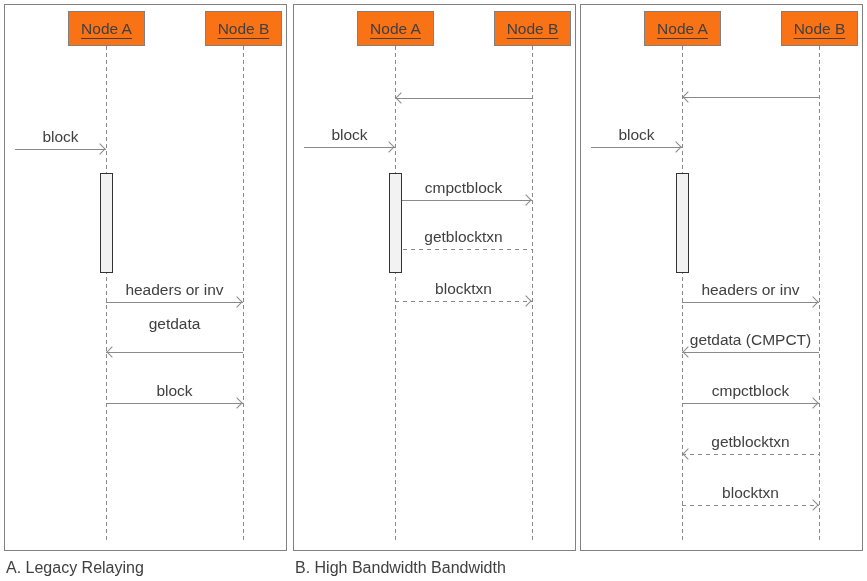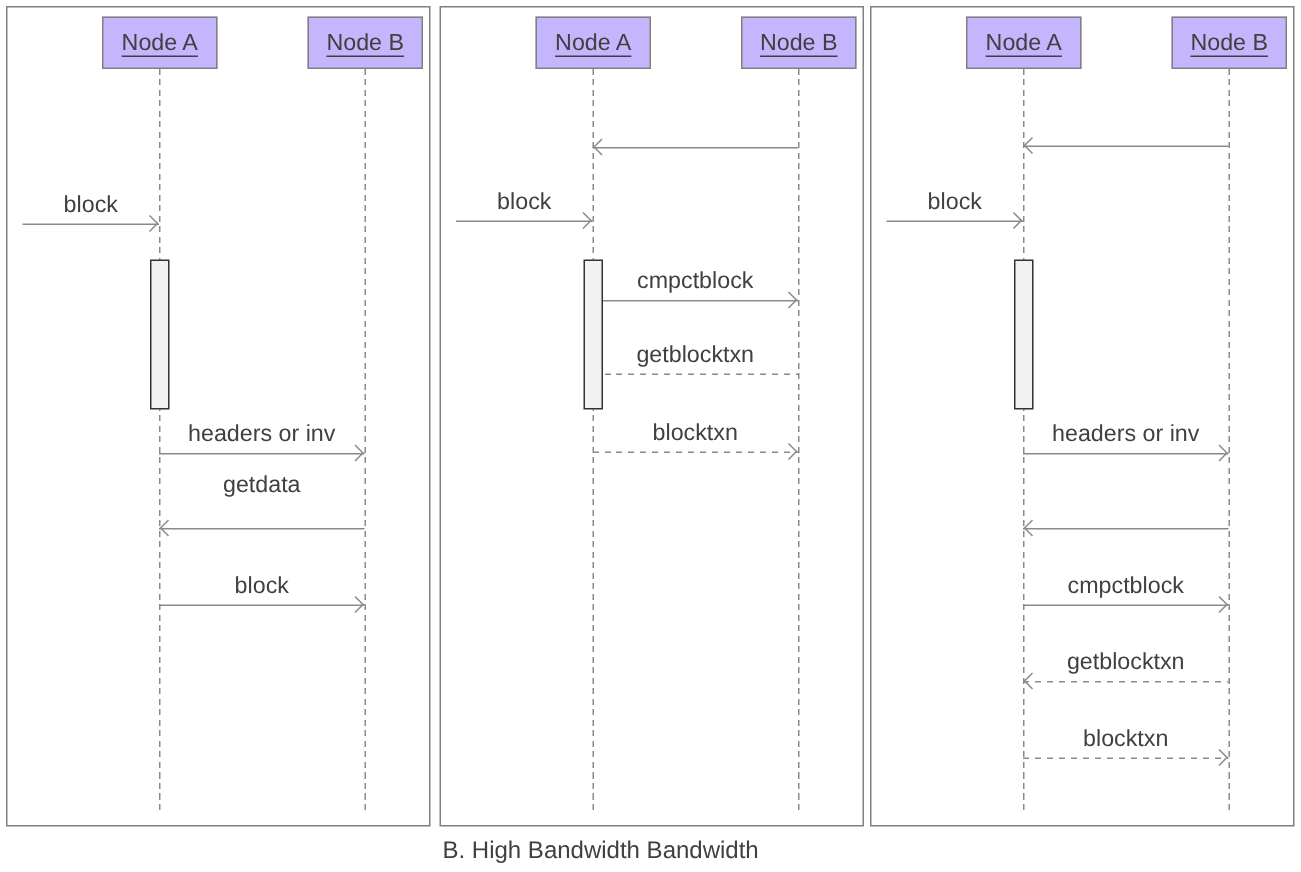--- a/index.html
+++ b/index.html
@@ -19,21 +19,21 @@
     height: 547px;
     border: 1px solid var(--border-c, #808080);
     background: #ffffff;
     box-sizing: border-box;
   }
   .node-box {
     position: absolute;
     width: 77px;
     height: 35px;
     border: 1px solid var(--border-c, #808080);
-    background: #c4b5fd;
+    background: #f97316;
     display: flex;
     align-items: center;
     justify-content: center;
     font-size: 15.5px;
     text-decoration: underline;
     text-underline-offset: 4px;
     box-sizing: border-box;
     white-space: nowrap;
   }
   .lifeline {
@@ -102,20 +102,21 @@
       <div class="msg-line" style="left: 101px; width: 137px; top: 297px;"></div>
       <div class="chev right" style="left: 228px; top: 293px;"></div>
       <div class="msg-label" style="left: 101px; width: 137px; top: 308px;">getdata</div>
       <div class="msg-line" style="left: 101px; width: 137px; top: 347px;"></div>
       <div class="chev left" style="left: 103px; top: 343px;"></div>
       <div class="msg-label" style="left: 101px; width: 137px; top: 375px;">block</div>
       <div class="msg-line" style="left: 101px; width: 137px; top: 398px;"></div>
       <div class="chev right" style="left: 228px; top: 394px;"></div>
       <div class="activation" style="left: 95px; top: 168px;"></div>
     </div>
+    <div class="caption" style="left: 6px; top: 559px;">A. Legacy Relaying</div>
     <div class="panel" style="left: 293px;">
       <div class="node-box" style="left: 63px; top: 6px;">Node A</div>
       <div class="lifeline" style="left: 101px;"></div>
       <div class="node-box" style="left: 200px; top: 6px;">Node B</div>
       <div class="lifeline" style="left: 238px;"></div>
       <div class="msg-line" style="left: 101px; width: 137px; top: 93px;"></div>
       <div class="chev left" style="left: 103px; top: 89px;"></div>
       <div class="msg-label" style="left: 10px; width: 91px; top: 119px;">block</div>
       <div class="msg-line" style="left: 10px; width: 91px; top: 142px;"></div>
       <div class="chev right" style="left: 91px; top: 138px;"></div>
@@ -137,20 +138,21 @@
       <div class="node-box" style="left: 200px; top: 6px;">Node B</div>
       <div class="lifeline" style="left: 238px;"></div>
       <div class="msg-line" style="left: 101px; width: 137px; top: 92px;"></div>
       <div class="chev left" style="left: 103px; top: 88px;"></div>
       <div class="msg-label" style="left: 10px; width: 91px; top: 119px;">block</div>
       <div class="msg-line" style="left: 10px; width: 91px; top: 142px;"></div>
       <div class="chev right" style="left: 91px; top: 138px;"></div>
       <div class="msg-label" style="left: 101px; width: 137px; top: 274px;">headers or inv</div>
       <div class="msg-line" style="left: 101px; width: 137px; top: 297px;"></div>
       <div class="chev right" style="left: 228px; top: 293px;"></div>
+      <div class="msg-label" style="left: 101px; width: 137px; top: 324px;">getdata (CMPCT)</div>
       <div class="msg-line" style="left: 101px; width: 137px; top: 347px;"></div>
       <div class="chev left" style="left: 103px; top: 343px;"></div>
       <div class="msg-label" style="left: 101px; width: 137px; top: 375px;">cmpctblock</div>
       <div class="msg-line" style="left: 101px; width: 137px; top: 398px;"></div>
       <div class="chev right" style="left: 228px; top: 394px;"></div>
       <div class="msg-label" style="left: 101px; width: 137px; top: 426px;">getblocktxn</div>
       <div class="msg-line dashed" style="left: 101px; width: 137px; top: 449px;"></div>
       <div class="chev left" style="left: 103px; top: 445px;"></div>
       <div class="msg-label" style="left: 101px; width: 137px; top: 477px;">blocktxn</div>
       <div class="msg-line dashed" style="left: 101px; width: 137px; top: 500px;"></div>

